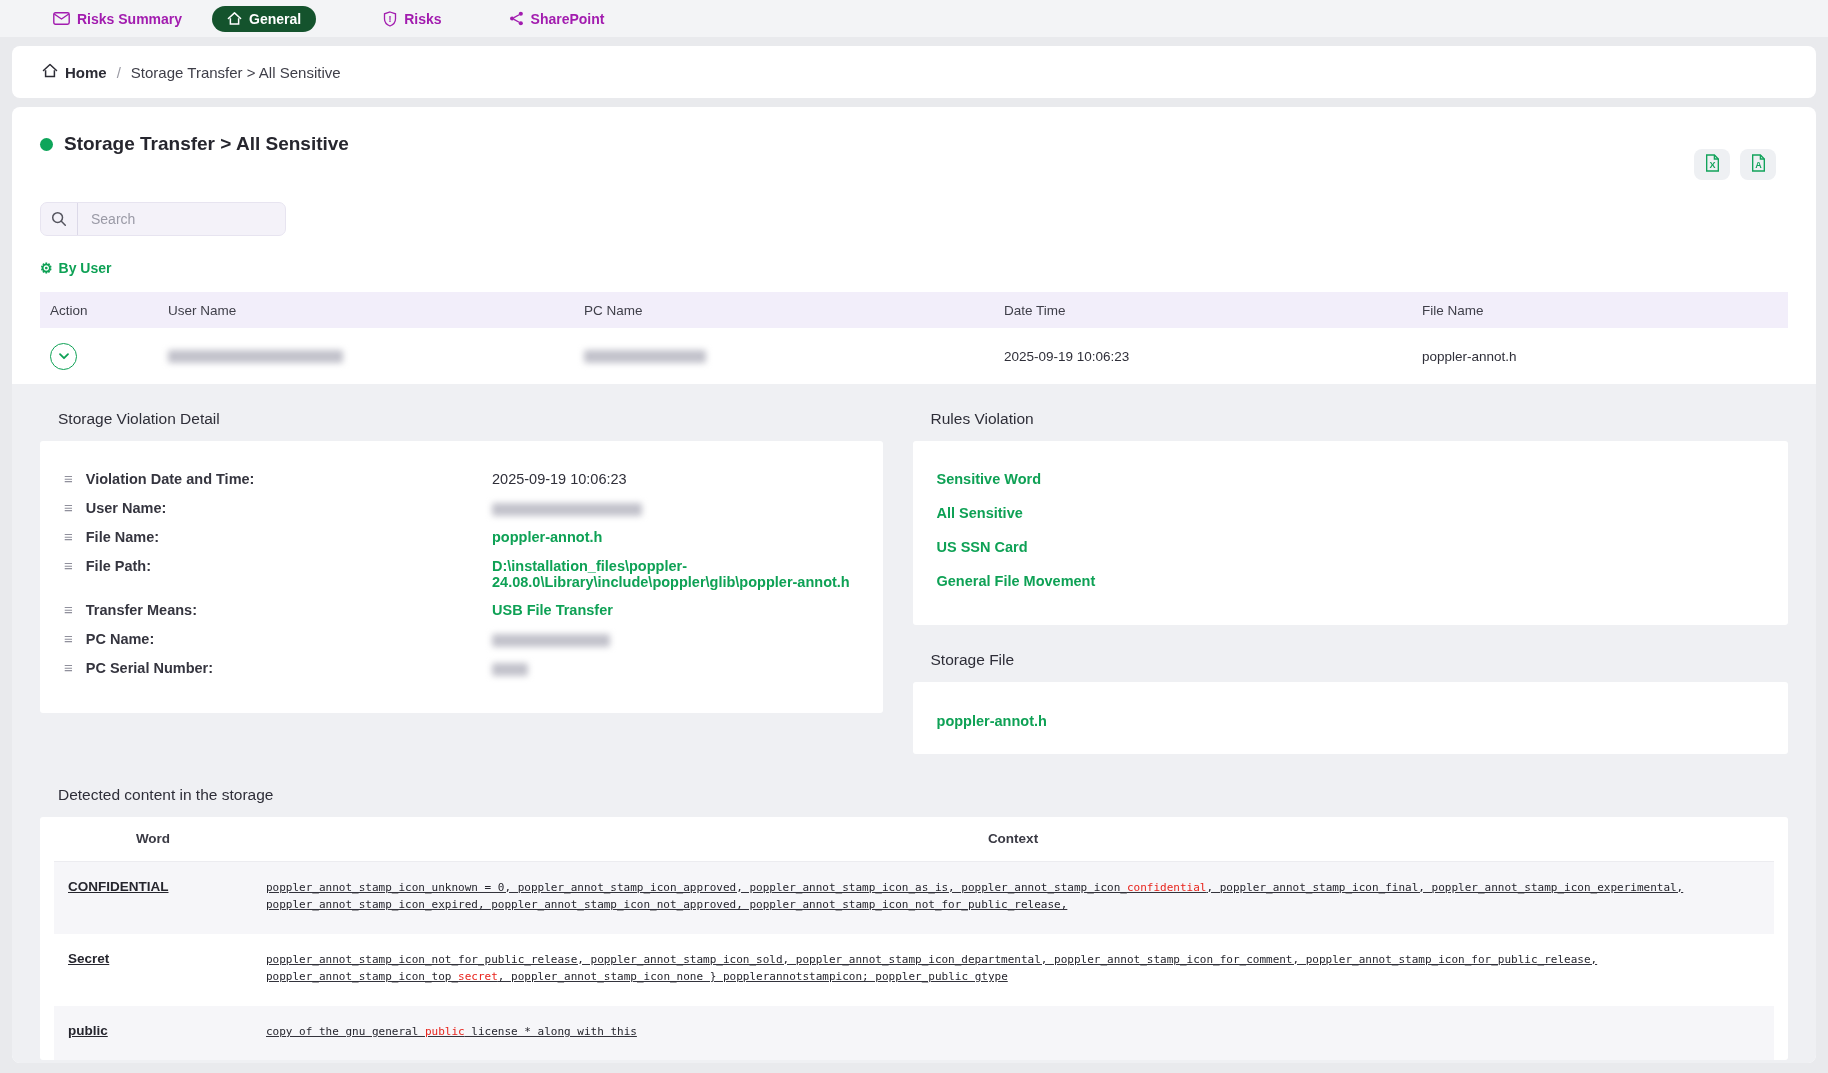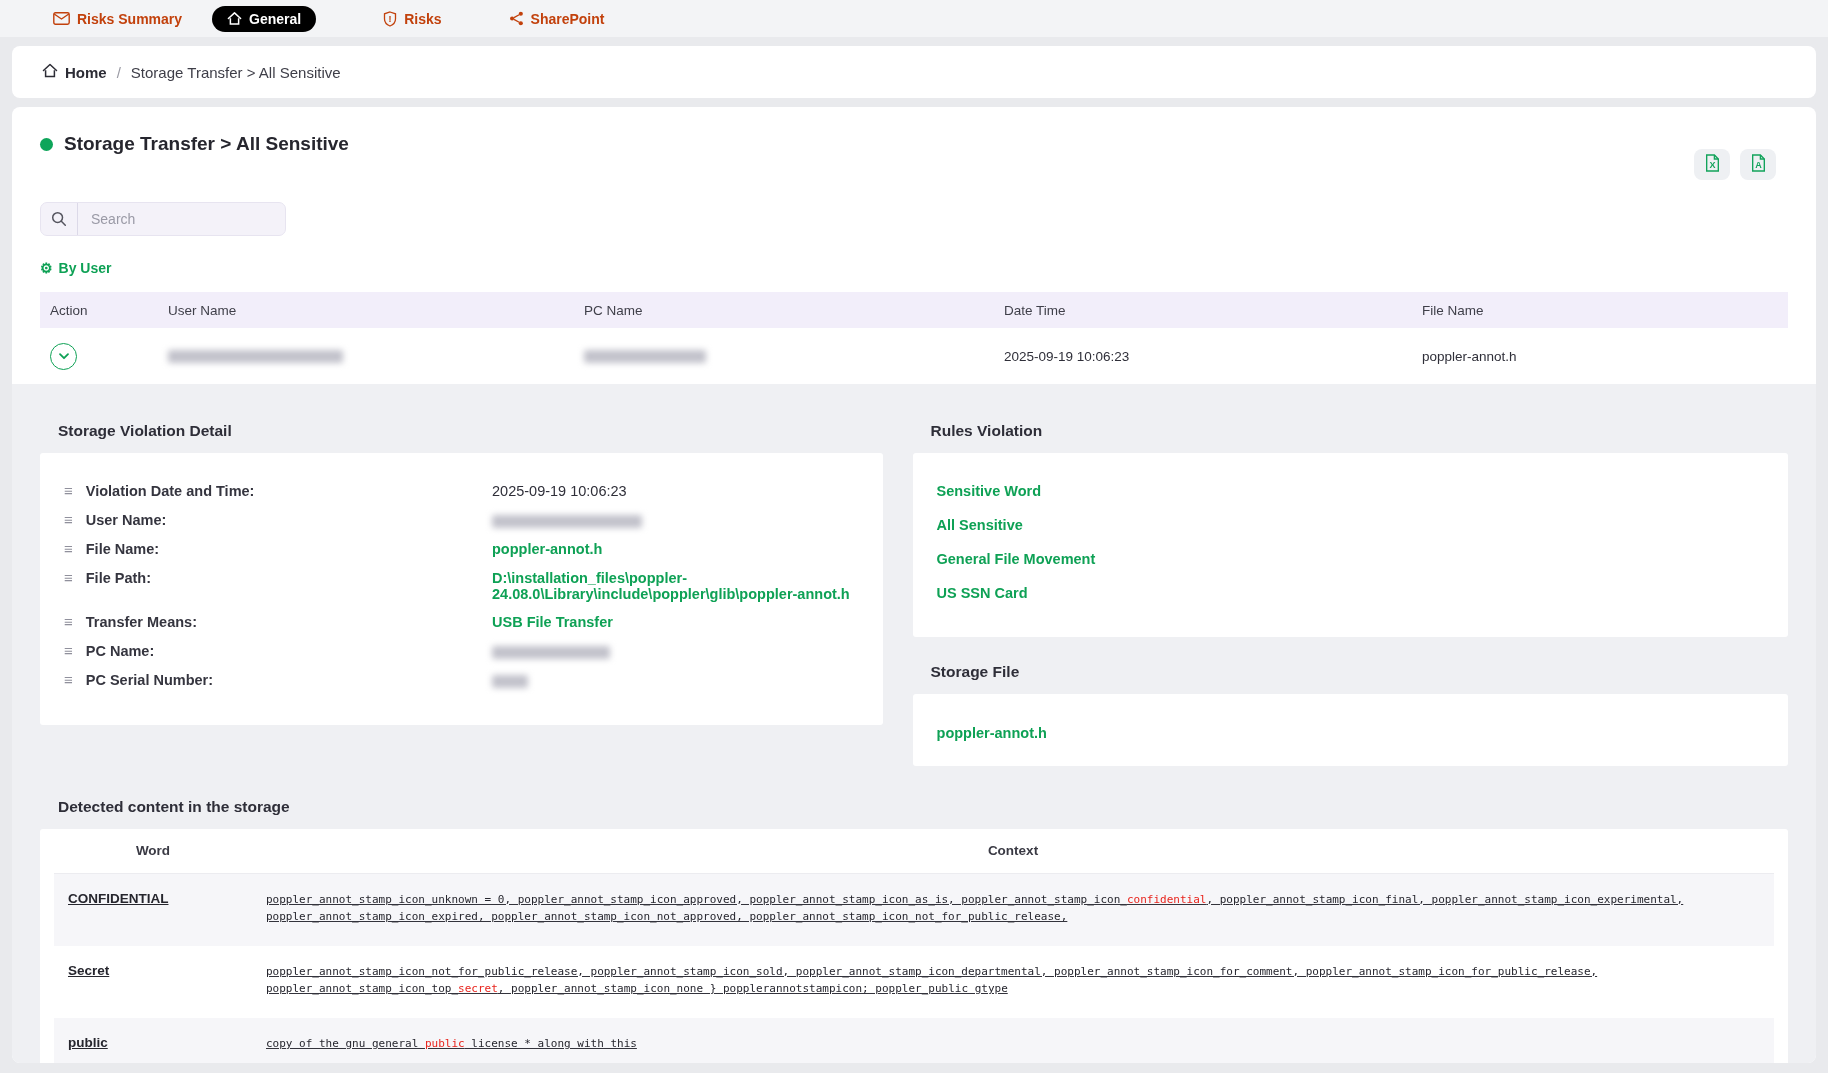--- a/index.html
+++ b/index.html
@@ -5,23 +5,23 @@
   * { box-sizing: border-box; }
   html,body { margin:0; padding:0; }
   body {
     width:1828px; height:1073px; overflow:hidden;
     background:#e9eaed;
     font-family:"Liberation Sans", sans-serif;
     color:#33333c;
   }
   
   .topbar { height:37px; background:#f3f4f6; display:flex; align-items:center; padding:0 16px; gap:30px; }
-  .nav-item { display:flex; align-items:center; gap:7px; color:#c2410c; font-weight:700; font-size:14px; cursor:pointer;padding-left:37px; }
+  .nav-item { display:flex; align-items:center; gap:7px; color:#a21caf; font-weight:700; font-size:14px; cursor:pointer;padding-left:37px; }
   .nav-item svg { display:block; }
-  .nav-item.active { background:#000000; color:#fff; border-radius:16px; padding:5px 15px; }
+  .nav-item.active { background:#14532d; color:#fff; border-radius:16px; padding:5px 15px; }
   
   .breadcrumb-card { background:#fff; border-radius:8px; margin:9px 12px; height:52px; display:flex; align-items:center; padding:0 30px; gap:10px; font-size:15px; }
   .crumb-home { display:flex; align-items:flex-end; gap:7px; font-weight:700; color:#2c2c35; cursor:pointer; }
   .crumb-sep { color:#9a9aa4; }
   .crumb-current { color:#3e3e48; }
   
   .main-card { background:#fff; border-radius:8px; margin:0 12px; height:956px; overflow:hidden; }
   .main-pad { padding:26px 28px 0 28px; }
   .title-row { display:flex; justify-content:space-between; align-items:flex-start; }
   .page-title { display:flex; align-items:center; gap:11px; font-size:19px; font-weight:700; color:#26262e; }
@@ -38,21 +38,21 @@
   
   table.violations { width:100%; border-collapse:collapse; font-size:13.5px; table-layout:fixed; }
   table.violations th { background:#f2eefa; font-weight:400; color:#3f3f49; text-align:left; height:36px; padding:0 10px; }
   table.violations td { height:56px; padding:0 10px; color:#2f2f39; }
   .col-action { width:118px; } .col-user { width:416px; } .col-pc { width:420px; } .col-date { width:418px; }
   th.pad-l, td.pad-l { padding-left:22px; }
   .chevron-btn { width:27px; height:27px; border:1.6px solid #0ea155; border-radius:50%; background:#fff; display:flex; align-items:center; justify-content:center; cursor:pointer; }
   .redact { display:inline-block; height:13px; background:#c2c2cb; border-radius:2px; filter:blur(3px); vertical-align:middle; }
   
   .expanded { background:#eff0f3; padding:22px 28px 40px 28px; }
-  .section-title { font-size:15.5px; font-weight:700; color:#2e2e38; margin:16px 0 13px 18px; }
+  .section-title { font-size:15.5px; font-weight:400; color:#2e2e38; margin:4px 0 13px 18px; }
   .cols { display:flex; gap:30px; align-items:flex-start; }
   .col-left { width:48.2%; }
   .col-right { flex:1; }
   .panel { background:#fff; border-radius:3px; }
   .detail-panel { padding:30px 24px 24px 24px; }
   .detail-row { display:flex; align-items:flex-start; margin-bottom:12px; font-size:14.5px; min-height:17px; }
   .detail-key { flex:0 0 428px; display:flex; align-items:flex-start; gap:13px; color:#35353f; font-weight:600; }
   .ham { color:#90909c; font-size:15px; line-height:1.1; }
   .detail-value { color:#2f2f39; }
   .detail-value .link { color:#0ea155; font-weight:600; cursor:pointer; }
@@ -270,22 +270,22 @@
               </div>
             </div>
         </div>
       </div>
       <div class="col-right">
         <div class="section-title">Rules Violation</div>
         <div class="panel rules-panel">
           <div>
               <div class="rule-item">Sensitive Word</div>
               <div class="rule-item">All Sensitive</div>
+              <div class="rule-item">US SSN Card</div>
               <div class="rule-item">General File Movement</div>
-              <div class="rule-item">US SSN Card</div>
             </div>
         </div>
         <div class="section-title">Storage File</div>
         <div class="panel storage-panel">
           <span class="storage-link">poppler-annot.h</span>
         </div>
       </div>
     </div>
 
     <div class="detected-wrap">

